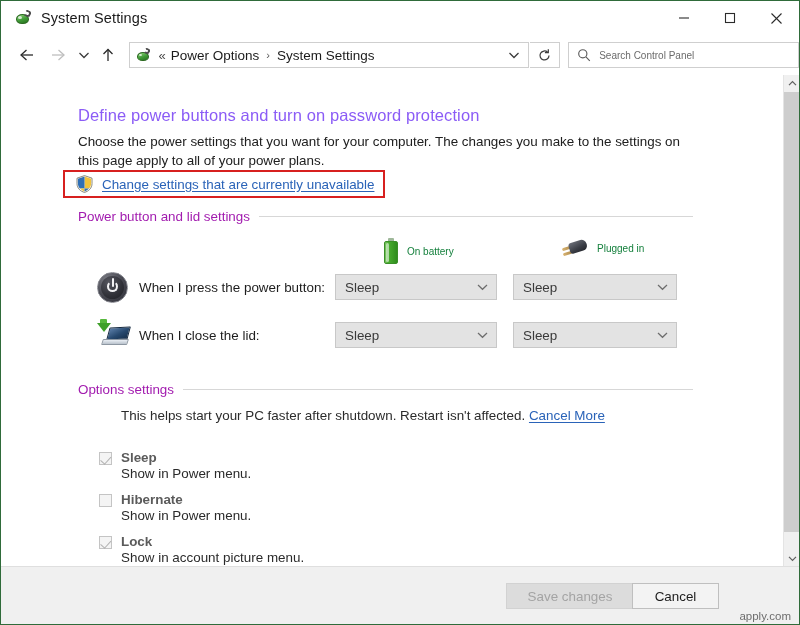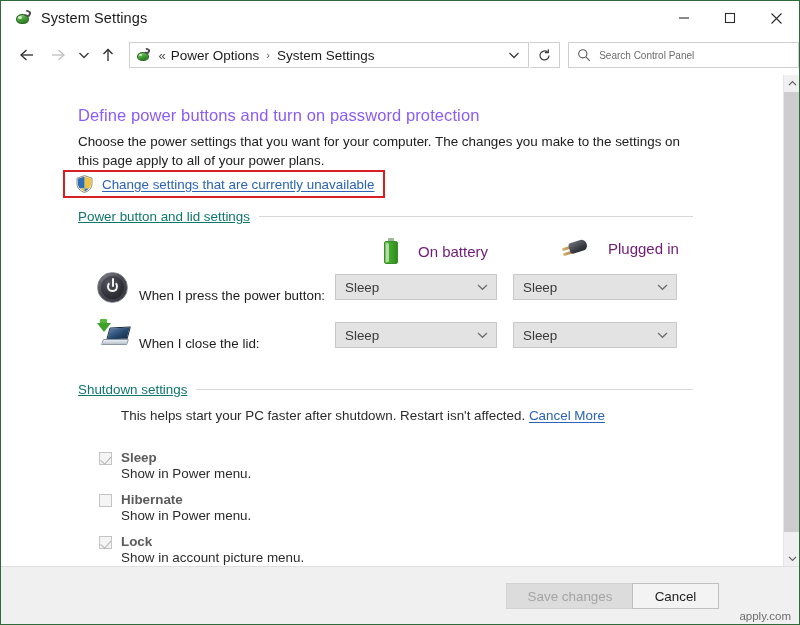--- a/index.html
+++ b/index.html
@@ -167,41 +167,40 @@
     white-space: nowrap;
   }
 
   
   .group-head {
     position: absolute;
     display: flex; align-items: center;
     width: 615px;
   }
   .group-head .gh-label {
-    font-size: 13.4px; color: #0f766e; white-space: nowrap;
+    font-size: 13.4px; color: #a21caf; white-space: nowrap;
     padding-right: 9px;
-    text-decoration: underline;
   }
   .group-head .gh-rule {
     flex: 1; height: 1px; background: #d7d7d7;
   }
   #grp-power { left: 77px; top: 134px; }
   #grp-shutdown { left: 77px; top: 307px; }
 
   
   #col-battery {
     position: absolute; left: 383px; top: 163px;
     display: flex; align-items: center;
   }
   #col-plugged {
     position: absolute; left: 561px; top: 163px;
     display: flex; align-items: center;
   }
   .col-label {
-    margin-left: 20px; font-size: 15px; color: #701a75; white-space:nowrap;
+    margin-left: 9px; font-size: 10px; color: #15803d; white-space:nowrap;
   }
   
   #battery-icon { position: relative; width: 14px; height: 26px; flex:none; }
   #battery-icon .bat-cap {
     position: absolute; left: 4px; top: 0; width: 6px; height: 3px;
     background: #9fb89a; border-radius: 1px 1px 0 0;
   }
   #battery-icon .bat-shell {
     position: absolute; left: 0; top: 3px; width: 14px; height: 23px;
     border-radius: 2px;
@@ -229,21 +228,21 @@
   #plug-icon .plug-p1 { left: 0px; top: 9px;  transform: rotate(-17deg); }
   #plug-icon .plug-p2 { left: 1px; top: 14px; transform: rotate(-17deg); }
 
   
   .srow { position: absolute; left: 0; width: 700px; height: 34px; }
   #srow-power { top: 196px; }
   #srow-lid   { top: 244px; }
 
   .srow-icon { position: absolute; left: 95px; top: 0; width: 34px; height: 34px; }
   .srow-label {
-    position: absolute; left: 138px; top: 17px;
+    position: absolute; left: 138px; top: 9px;
     font-size: 13.4px; color: #1d1d1d; white-space: nowrap;
   }
 
   
   .pwr-outer {
     position: absolute; left: 1px; top: 1px; width: 31px; height: 31px;
     border-radius: 50%;
     background: radial-gradient(circle at 32% 26%, #7e7f87 0%, #4a4b54 48%, #2c2d34 100%);
     border: 1px solid #85868e;
   }
@@ -555,21 +554,21 @@
           <span class="dd-value">Sleep</span>
           <span class="dd-arrow">
             <svg width="11" height="8" viewBox="0 0 11 8">
                 <path d="M1 2 L5.5 6.3 L10 2" fill="none" stroke="currentColor" stroke-width="1.2"></path>
               </svg>
           </span>
         </div>
       </div>
 
       <div class="group-head" id="grp-shutdown">
-        <span class="gh-label">Shutdown settings</span>
+        <span class="gh-label">Options settings</span>
         <span class="gh-rule"></span>
       </div>
 
       <div class="cbrow" id="cb-fast">
         <div class="cb-desc">
           <span>This helps start your PC faster after shutdown. Restart isn't affected.</span>
           <a href="#">Cancel More</a>
         </div>
       </div>
 

